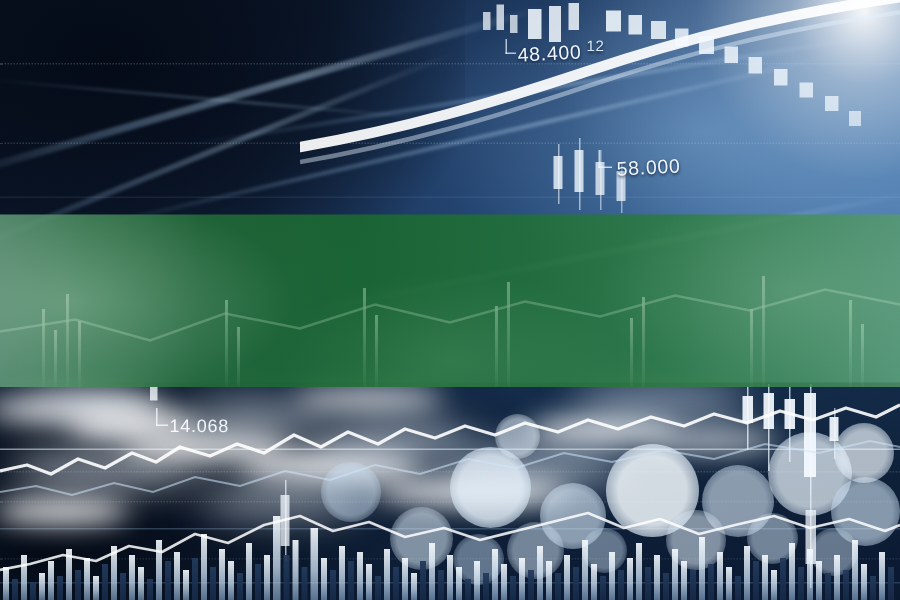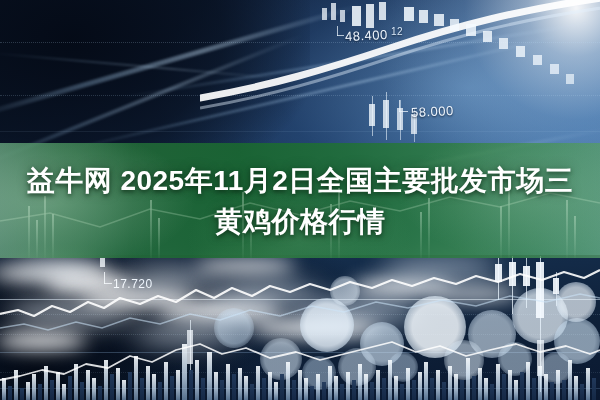--- a/index.html
+++ b/index.html
@@ -175,21 +175,21 @@
     <div class="tick" style="left:337px;top:26px;width:1px;height:10px;opacity:.8"></div>
     <div class="tick" style="left:337px;top:35px;width:7px;height:1px;opacity:.8"></div>
     <div class="plabel" style="left:345px;top:28px;transform:rotate(-3deg);font-size:13px;">48.400</div>
 
     <div class="tick" style="left:399px;top:100px;width:1px;height:12px;opacity:.85"></div>
     <div class="tick" style="left:399px;top:111px;width:9px;height:1px;opacity:.85"></div>
     <div class="plabel" style="left:411px;top:104px;transform:rotate(-3deg);font-size:13px;">58.000</div>
 
     <div class="tick" style="left:104px;top:272px;width:1px;height:12px;opacity:.9"></div>
     <div class="tick" style="left:104px;top:283px;width:8px;height:1px;opacity:.9"></div>
-    <div class="plabel" style="left:113px;top:277px;font-size:12px;">17.720</div>
+    <div class="plabel" style="left:113px;top:277px;font-size:12px;">14.068</div>
     <div class="candle" style="left:100px;top:258px;width:5px;height:9px;opacity:.85"></div>
   </div>
 
   <div>
     <div class="smear" style="left:-10px;top:264px;width:120px;height:18px;"></div>
     <div class="smear" style="left:46px;top:272px;width:86px;height:22px;"></div>
     <div class="smear soft" style="left:6px;top:300px;width:130px;height:26px;"></div>
     <div class="smear" style="left:82px;top:288px;width:110px;height:20px;"></div>
     <div class="smear soft" style="left:120px;top:268px;width:96px;height:24px;"></div>
     <div class="smear" style="left:160px;top:300px;width:120px;height:22px;"></div>
@@ -368,17 +368,14 @@
     <div class="gspike" style="left:428px;height:60px;"></div>
     <div class="gspike" style="left:500px;height:52px;"></div>
     <div class="gspike" style="left:508px;height:74px;"></div>
     <div class="gspike" style="left:566px;height:58px;"></div>
     <div class="gspike" style="left:574px;height:42px;"></div>
     <svg style="position:absolute;left:0;top:0;width:600px;height:115px;">
       <polyline points="0,78 50,70 100,84 150,66 200,76 250,60 300,72 350,58 400,68 450,54 500,64 550,50 600,60" fill="none" stroke="rgba(214,242,214,0.55)" stroke-width="1.6"></polyline>
     </svg>
   </div>
 
-  <div class="title">
-    <span>益牛网 2025年11月2日全国主要批发市场三黄鸡价格行情</span>
-  </div>
 
 </div>
 
 </body></html>

